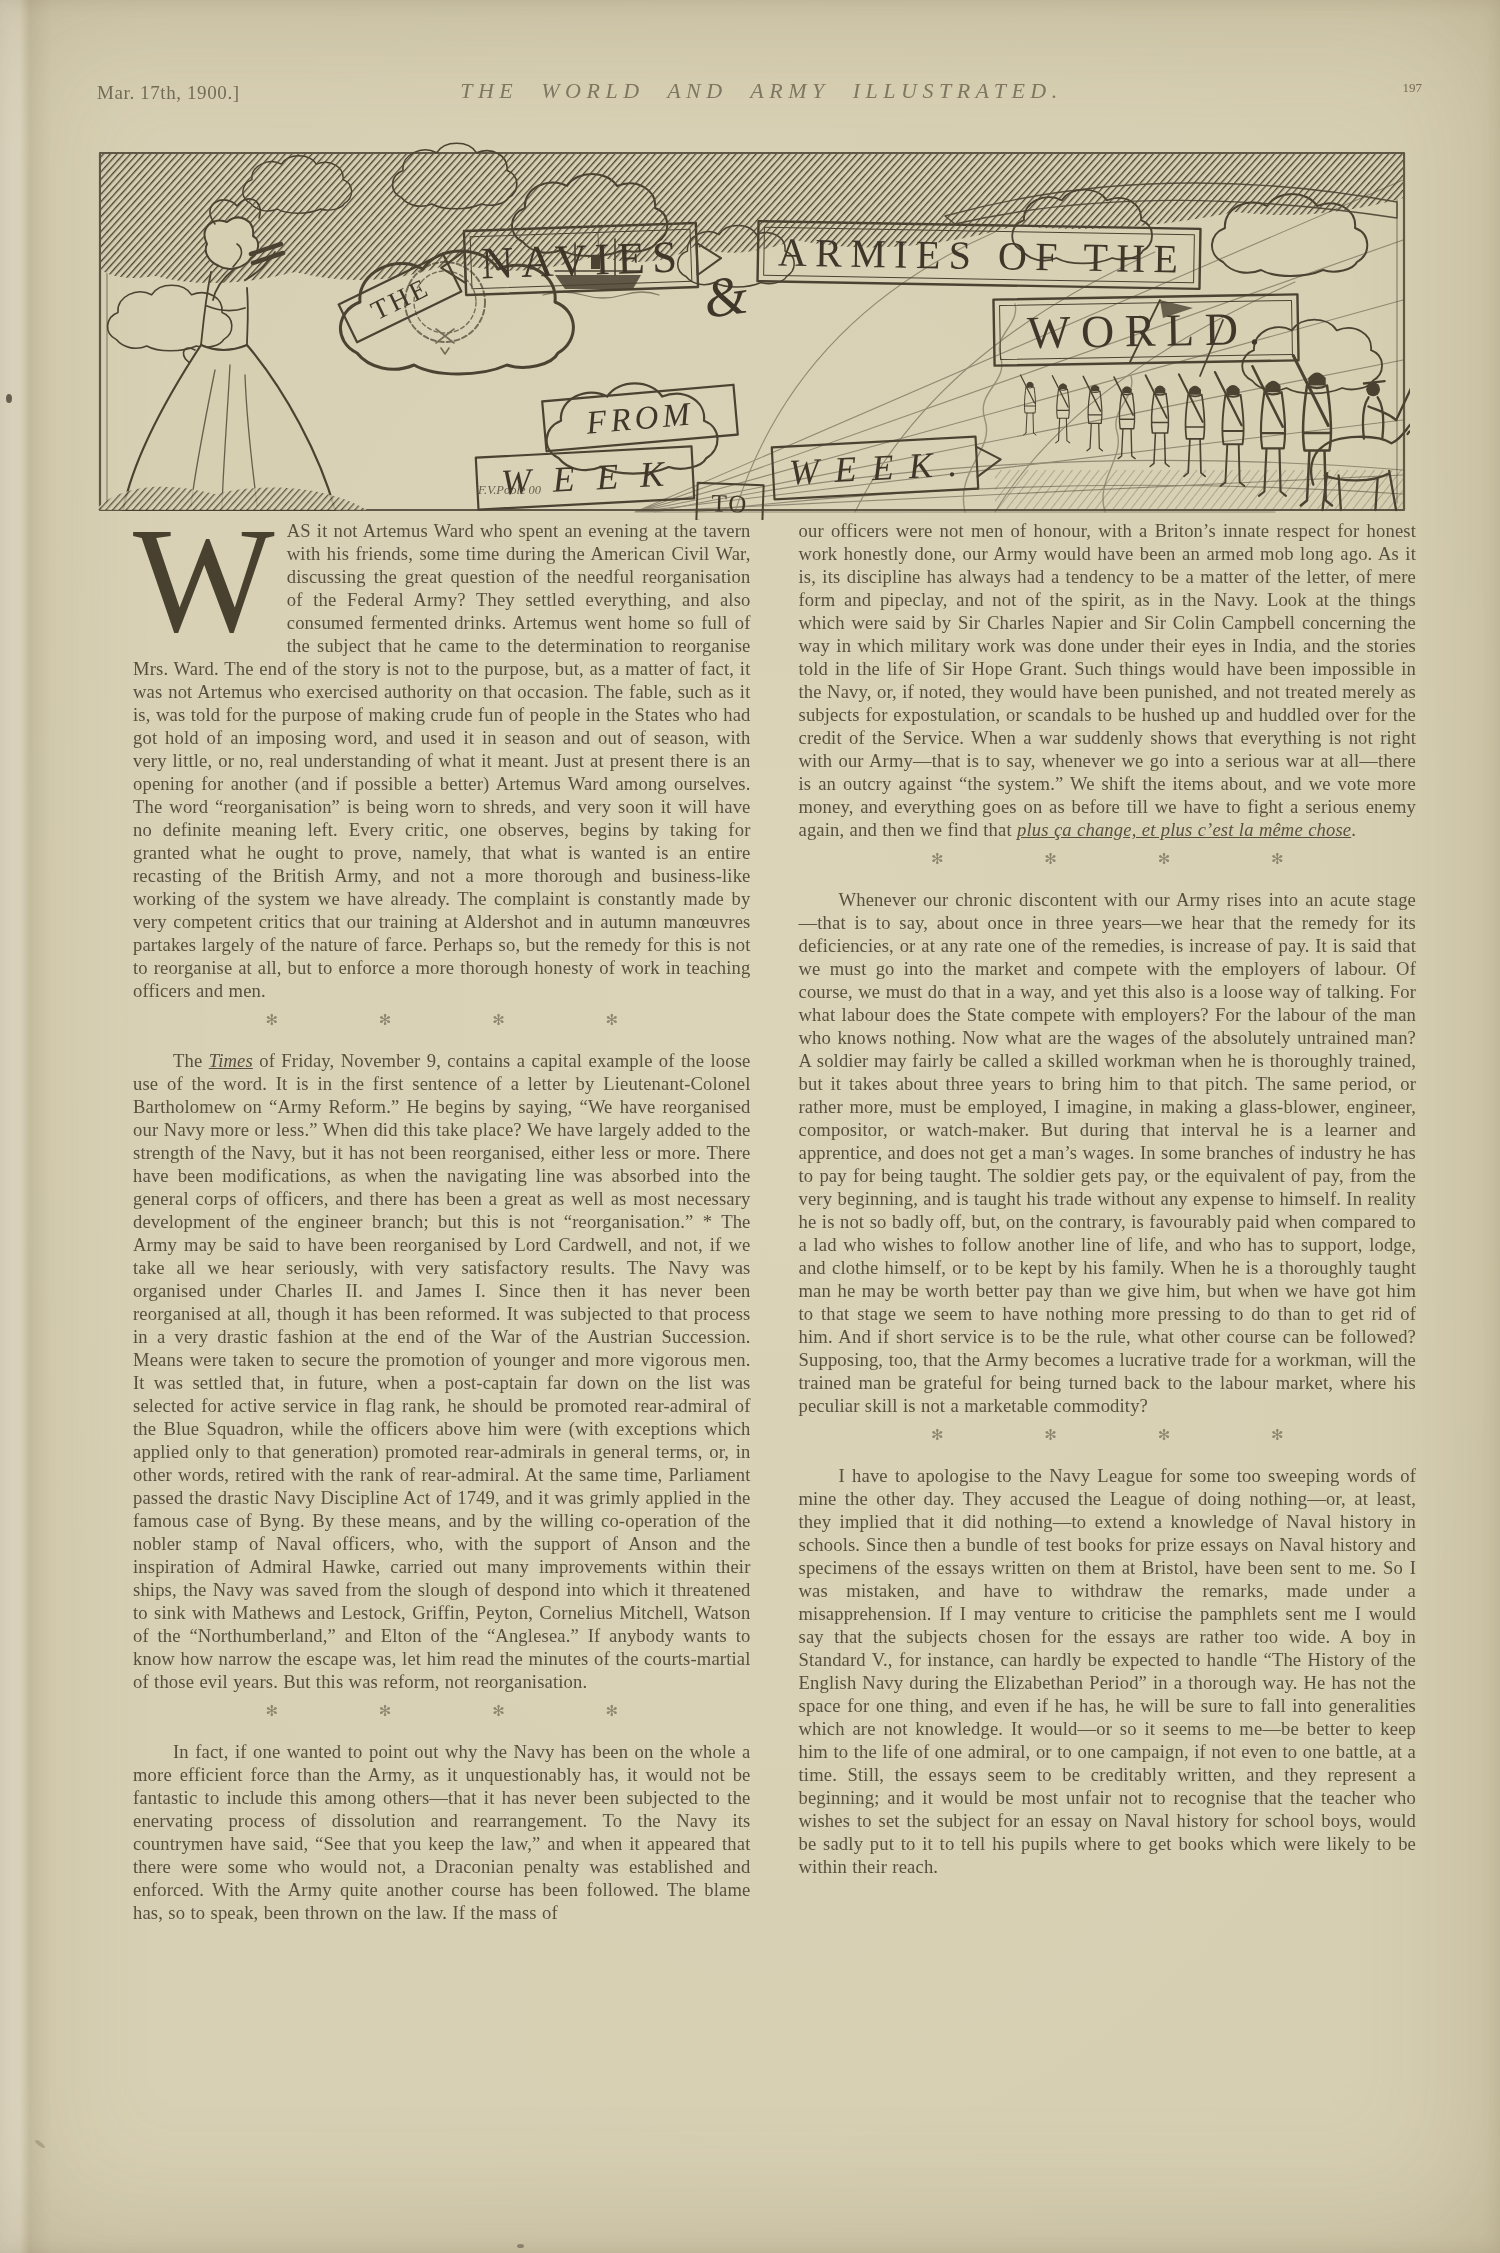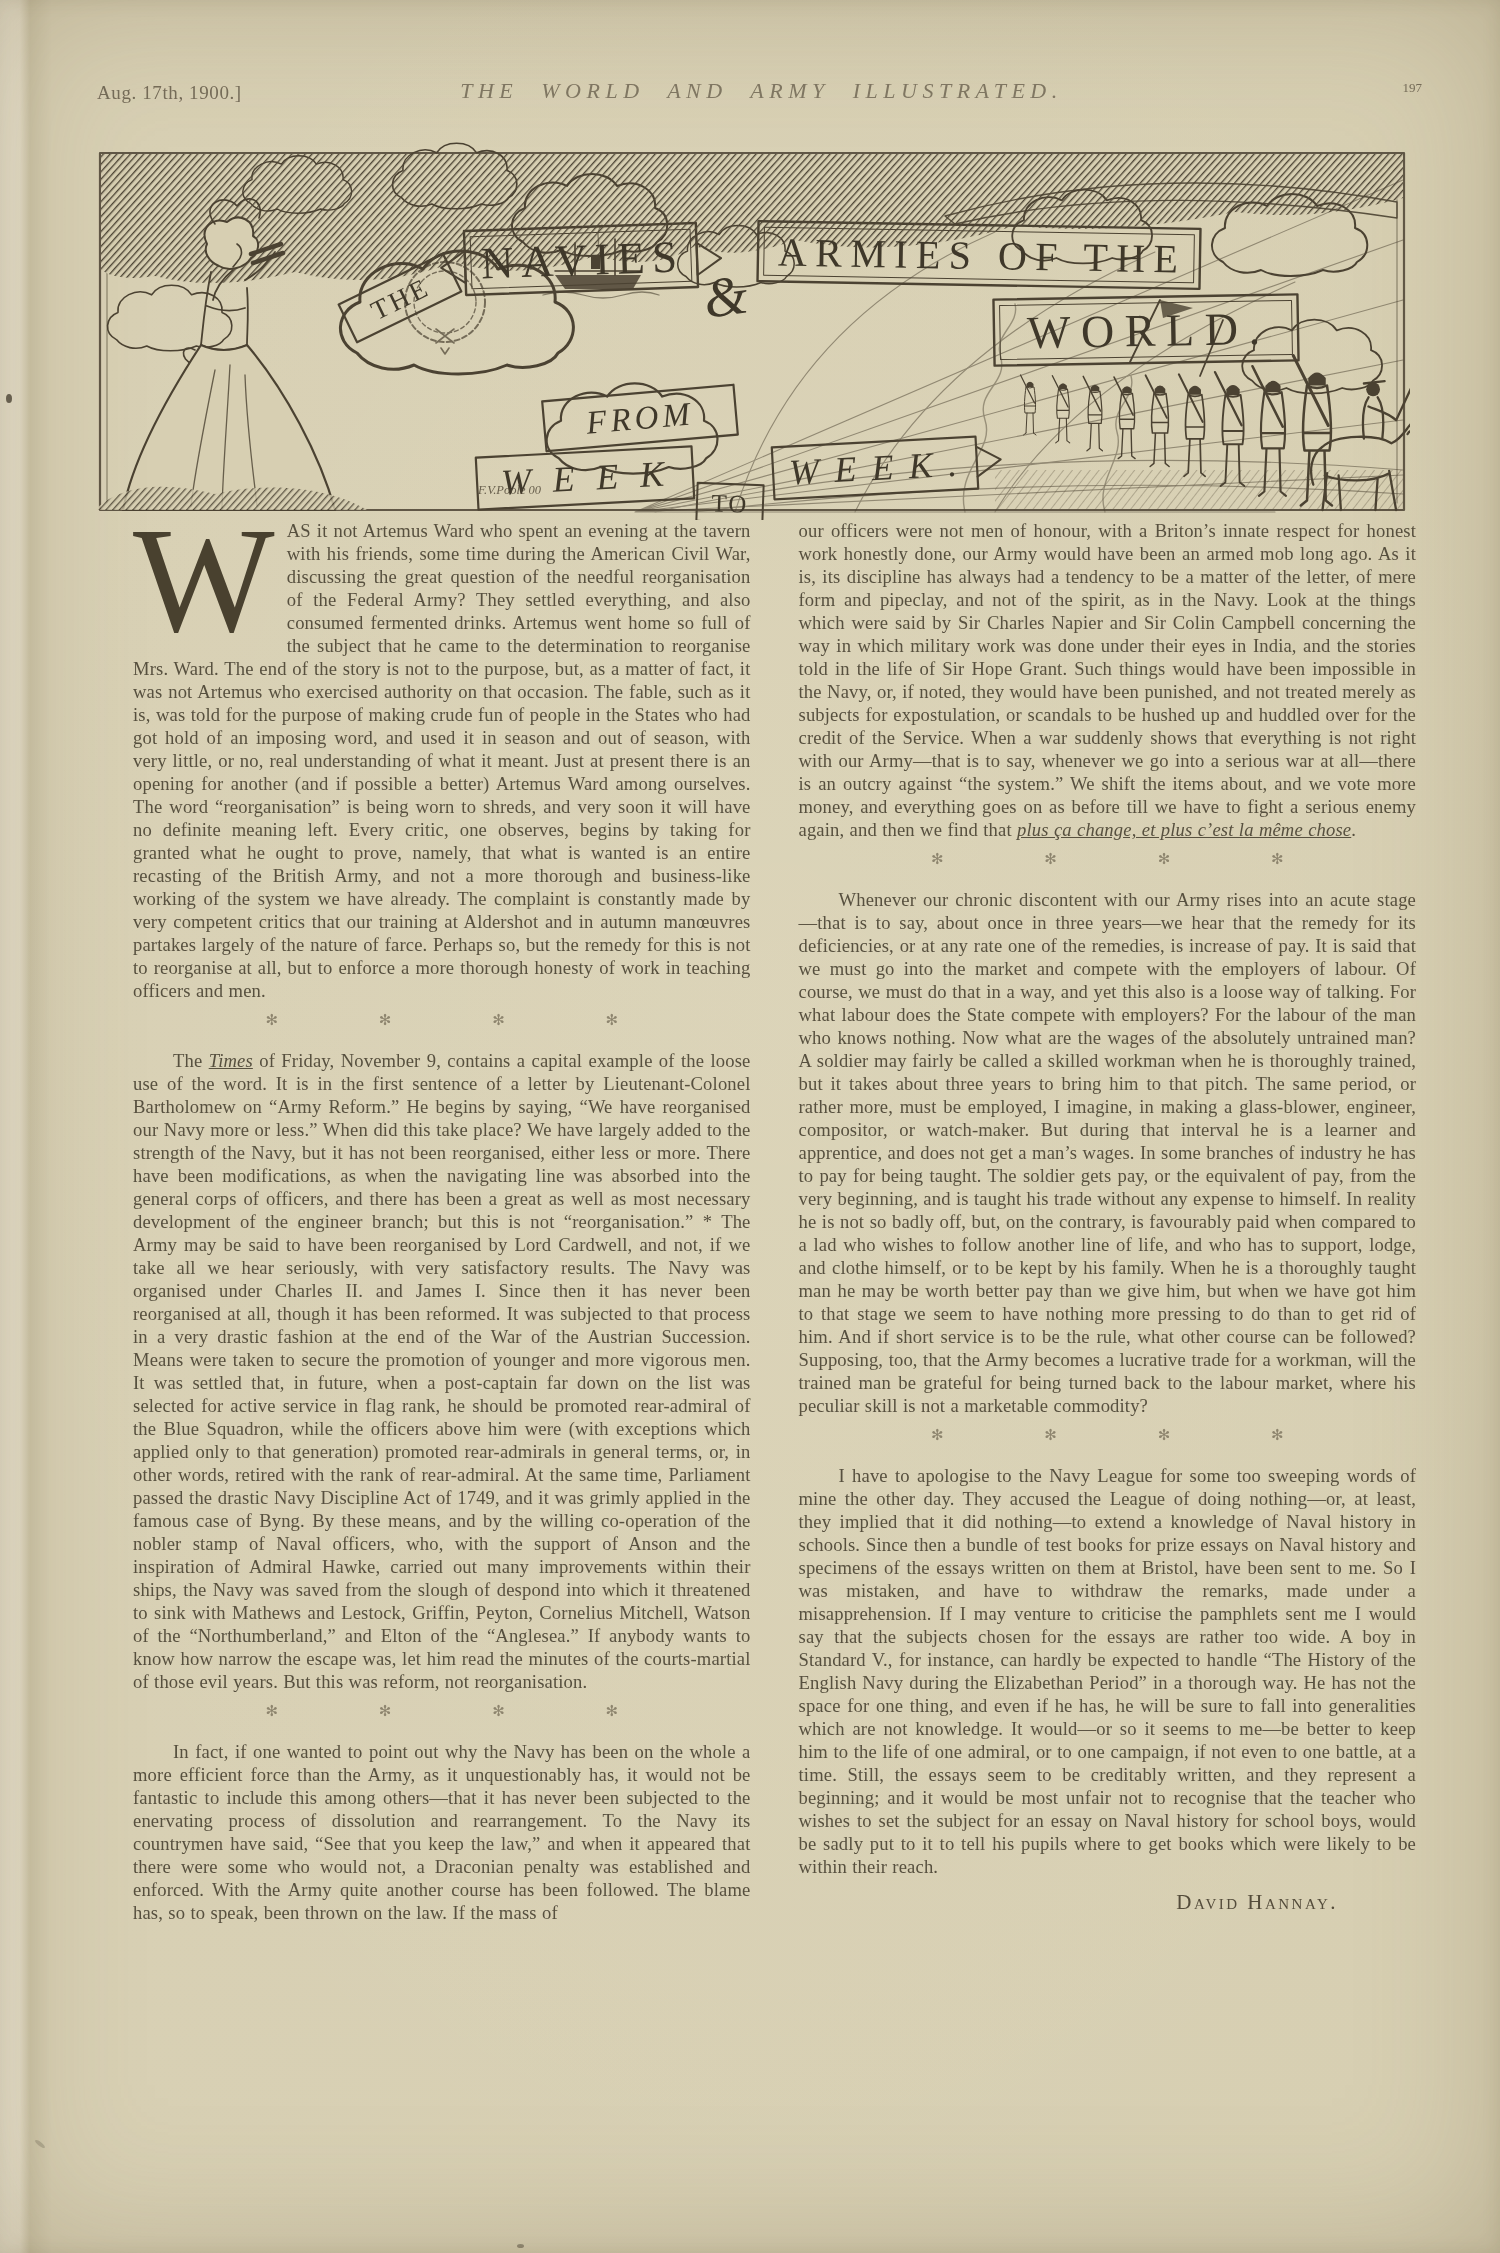--- a/index.html
+++ b/index.html
@@ -44,21 +44,21 @@
   .masthead svg{display:block;}
   .ink{stroke:#4b4232;fill:none;stroke-linecap:round;stroke-linejoin:round;}
   .ribbon-text{font-family:"Liberation Serif",serif;fill:#3f382a;}
 </style>
 </head>
 <body>
 
 <div class="page">
 
   <div class="header-row">
-    <div class="issue-date">Aug. 17th, 1900.]</div>
+    <div class="issue-date">Mar. 17th, 1900.]</div>
     <div class="journal-title">THE WORLD AND ARMY ILLUSTRATED.</div>
     <div class="page-number">197</div>
   </div>
 
   <div class="masthead">
     <svg width="1315" height="380" viewBox="0 0 1315 380">
       <defs>
         <pattern id="hatch" patternUnits="userSpaceOnUse" width="5" height="5" patternTransform="rotate(42)">
           <rect width="5" height="5" fill="#d7cfb2"></rect>
           <line x1="0" y1="0" x2="0" y2="5" stroke="#463e2f" stroke-width="2.7"></line>
@@ -209,20 +209,19 @@
         </div>
     </div>
     <div class="column">
       <div>
           <p class="para"><span>our officers were not men of honour, with a Briton’s innate respect for honest work honestly done, our Army would have been an armed mob long ago.  As it is, its discipline has always had a tendency to be a matter of the letter, of mere form and pipeclay, and not of the spirit, as in the Navy. Look at the things which were said by Sir Charles Napier and Sir Colin Campbell concerning the way in which military work was done under their eyes in India, and the stories told in the life of Sir Hope Grant.  Such things would have been impossible in the Navy, or, if noted, they would have been punished, and not treated merely as subjects for expostulation, or scandals to be hushed up and huddled over for the credit of the Service.  When a war suddenly shows that everything is not right with our Army—that is to say, whenever we go into a serious war at all—there is an outcry against “the system.”  We shift the items about, and we vote more money, and everything goes on as before till we have to fight a serious enemy again, and then we find that </span><em>plus ça change, et plus c’est la même chose</em><span>.</span></p>
           <div class="separator">✻ ✻ ✻ ✻</div>
           <p class="para indent"><span>Whenever our chronic discontent with our Army rises into an acute stage—that is to say, about once in three years—we hear that the remedy for its deficiencies, or at any rate one of the remedies, is increase of pay.  It is said that we must go into the market and compete with the employers of labour. Of course, we must do that in a way, and yet this also is a loose way of talking.  For what labour does the State compete with employers?  For the labour of the man who knows nothing.  Now what are the wages of the absolutely untrained man?  A soldier may fairly be called a skilled workman when he is thoroughly trained, but it takes about three years to bring him to that pitch.  The same period, or rather more, must be employed, I imagine, in making a glass-blower, engineer, compositor, or watch-maker.  But during that interval he is a learner and apprentice, and does not get a man’s wages.  In some branches of industry he has to pay for being taught.  The soldier gets pay, or the equivalent of pay, from the very beginning, and is taught his trade without any expense to himself.  In reality he is not so badly off, but, on the contrary, is favourably paid when compared to a lad who wishes to follow another line of life, and who has to support, lodge, and clothe himself, or to be kept by his family. When he is a thoroughly taught man he may be worth better pay than we give him, but when we have got him to that stage we seem to have nothing more pressing to do than to get rid of him.  And if short service is to be the rule, what other course can be followed?  Supposing, too, that the Army becomes a lucrative trade for a workman, will the trained man be grateful for being turned back to the labour market, where his peculiar skill is not a marketable commodity?</span></p>
           <div class="separator">✻ ✻ ✻ ✻</div>
           <p class="para indent"><span>I have to apologise to the Navy League for some too sweeping words of mine the other day.  They accused the League of doing nothing—or, at least, they implied that it did nothing—to extend a knowledge of Naval history in schools. Since then a bundle of test books for prize essays on Naval history and specimens of the essays written on them at Bristol, have been sent to me.  So I was mistaken, and have to withdraw the remarks, made under a misapprehension.  If I may venture to criticise the pamphlets sent me I would say that the subjects chosen for the essays are rather too wide. A boy in Standard V., for instance, can hardly be expected to handle “The History of the English Navy during the Elizabethan Period” in a thorough way.  He has not the space for one thing, and even if he has, he will be sure to fall into generalities which are not knowledge.  It would—or so it seems to me—be better to keep him to the life of one admiral, or to one campaign, if not even to one battle, at a time. Still, the essays seem to be creditably written, and they represent a beginning; and it would be most unfair not to recognise that the teacher who wishes to set the subject for an essay on Naval history for school boys, would be sadly put to it to tell his pupils where to get books which were likely to be within their reach.</span></p>
         </div>
-      <div class="byline">David Hannay.</div>
     </div>
   </div>
 
   <div class="speck speck-a"></div>
   <div class="speck speck-b"></div>
   <div class="speck speck-c"></div>
 </div>
 
 </body></html>

